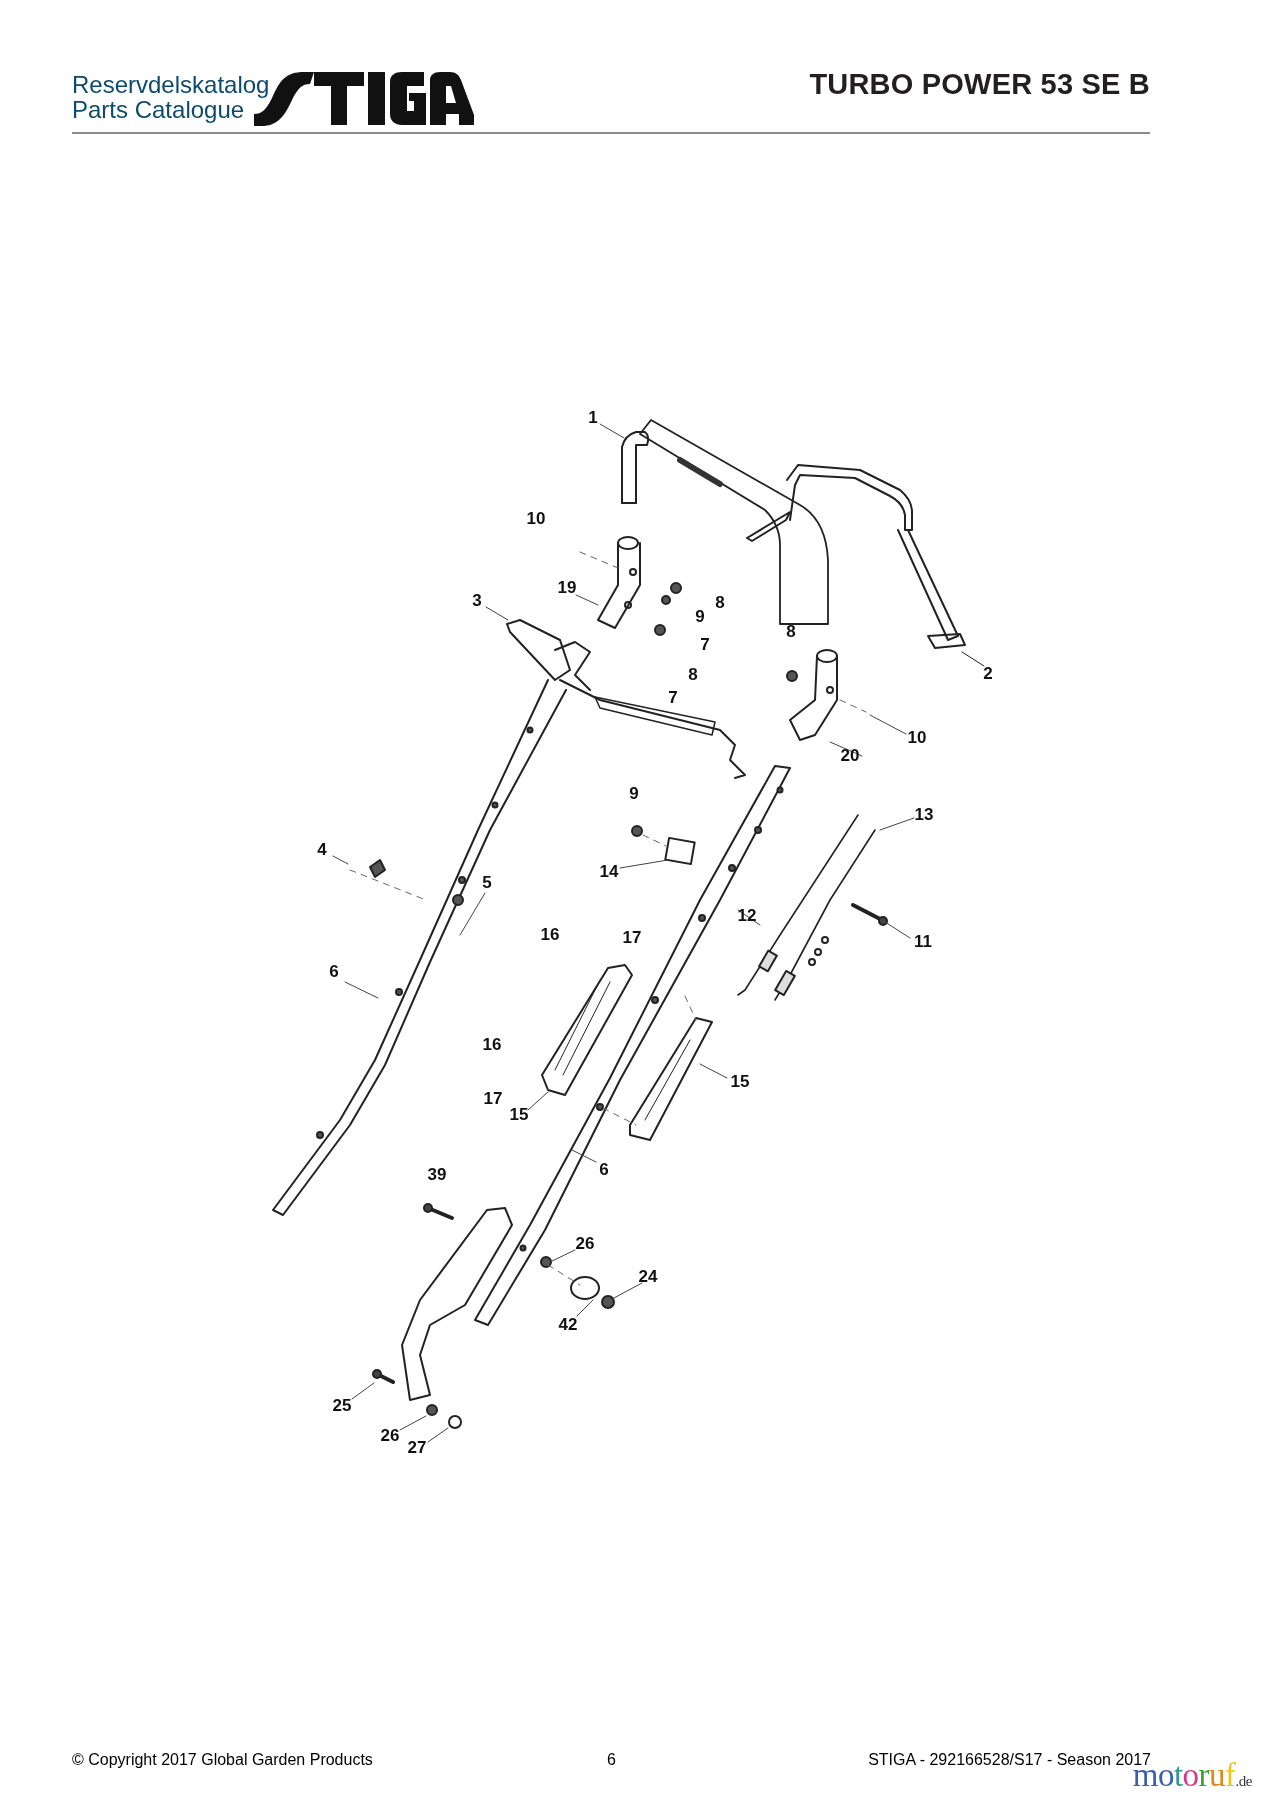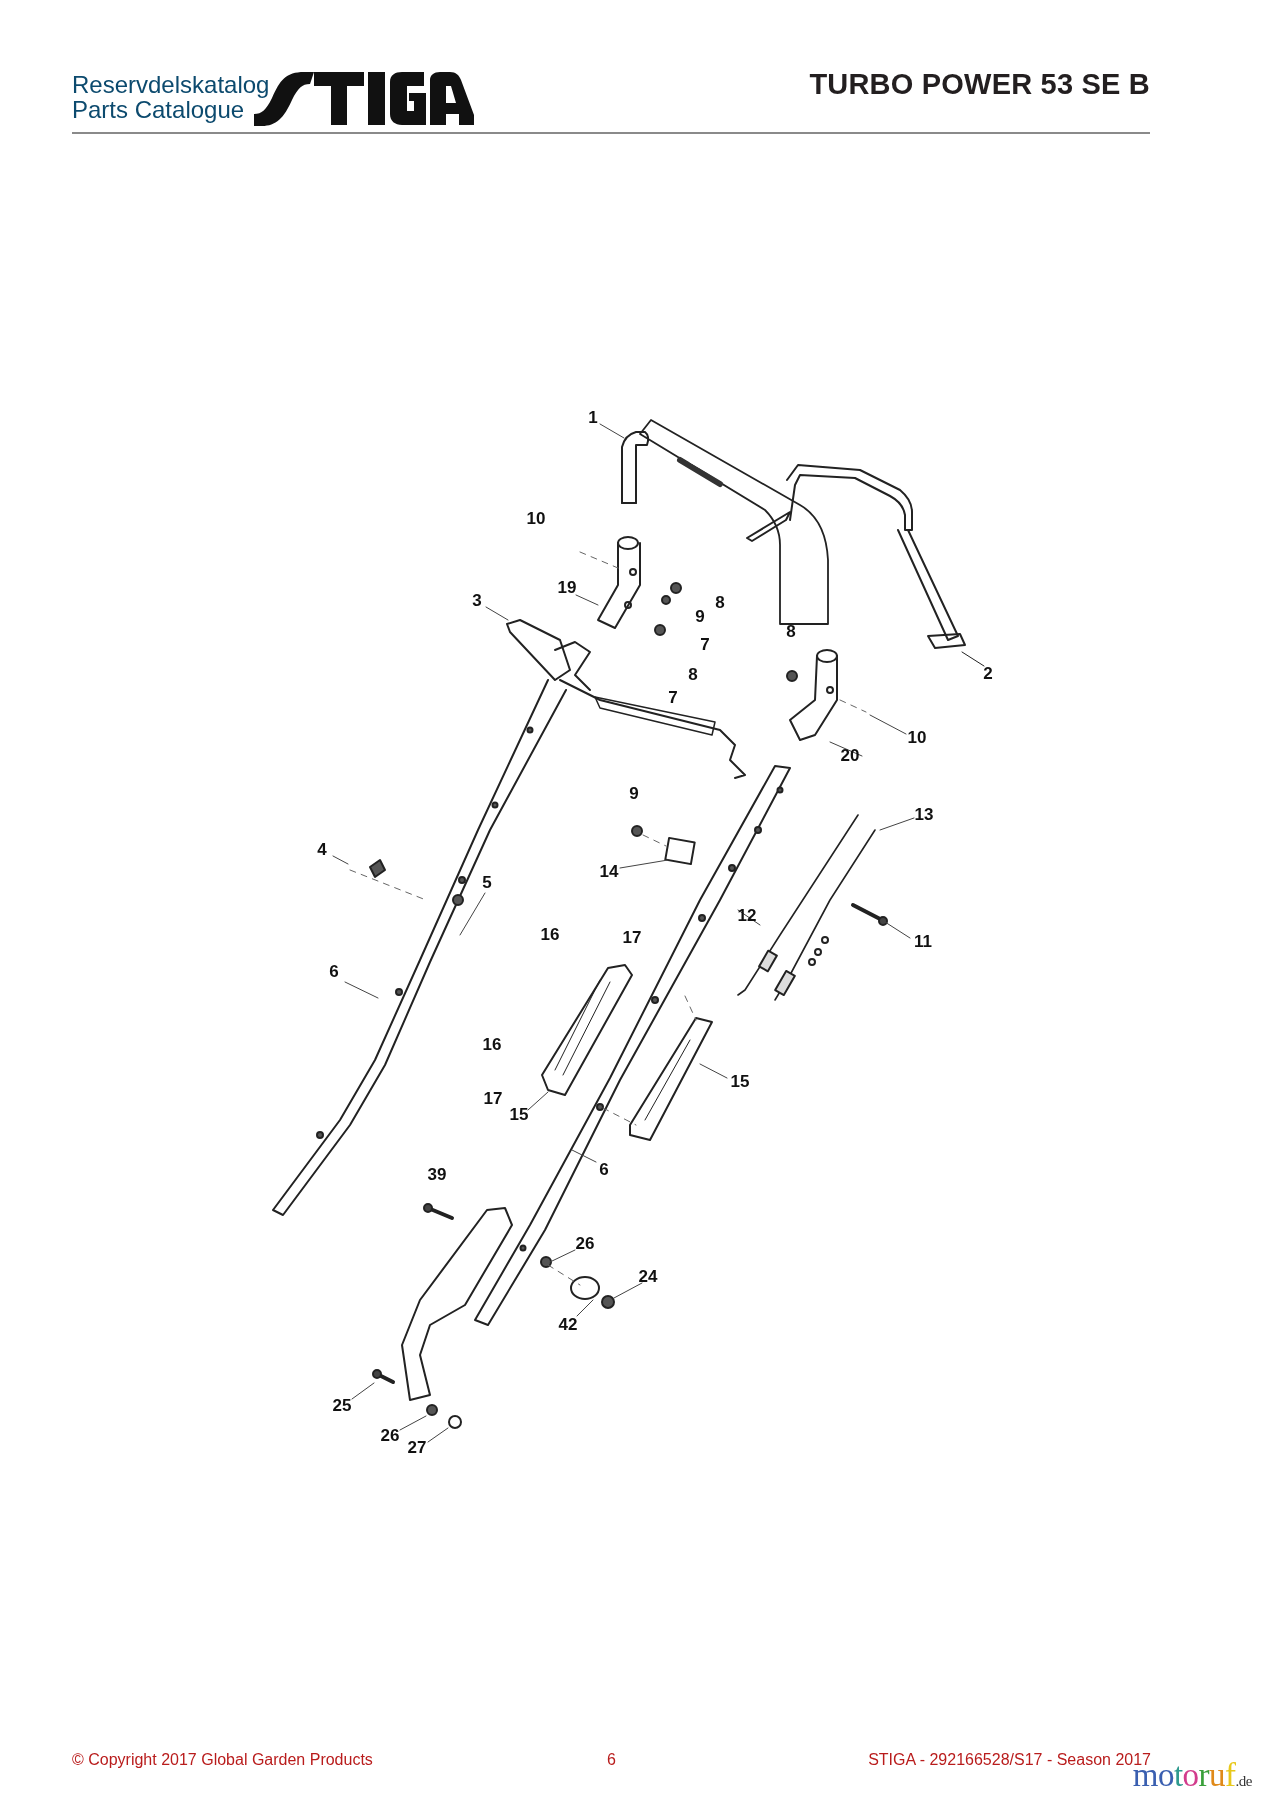--- a/index.html
+++ b/index.html
@@ -5,21 +5,21 @@
   html,body{margin:0;padding:0;background:#fff;}
   body{width:1272px;height:1800px;position:relative;overflow:hidden;font-family:"Liberation Sans",sans-serif;color:#231f20;}
   .hdr-sub{position:absolute;left:72px;font-size:24px;line-height:22px;color:#0c4a6e;}
   #sub1{top:74px;}
   #sub2{top:99px;}
   .logo{position:absolute;left:254px;top:70px;width:220px;height:56px;}
   .model{position:absolute;right:122px;top:68px;font-size:29px;font-weight:bold;letter-spacing:0.2px;}
   .rule{position:absolute;left:72px;top:132px;width:1078px;height:2px;background:#8a8a8a;}
   .diagram{position:absolute;left:0;top:0;width:1272px;height:1800px;}
   .callout{position:absolute;font-size:17px;font-weight:bold;color:#111;transform:translate(-50%,-50%);white-space:nowrap;}
-  .foot{position:absolute;top:1751px;font-size:16px;color:#b91c1c;}
+  .foot{position:absolute;top:1751px;font-size:16px;color:#000000;}
   #copy{left:72px;}
   #pnum{left:607px;}
   #cat{right:121px;}
   .motoruf{position:absolute;right:20px;top:1758px;font-family:"Liberation Serif",serif;font-size:33px;letter-spacing:-0.5px;line-height:34px;text-decoration:underline;}
   .motoruf span{display:inline-block;}
   .motoruf .de{font-size:15px;color:#333;}
 </style>
 </head>
 <body>
 

